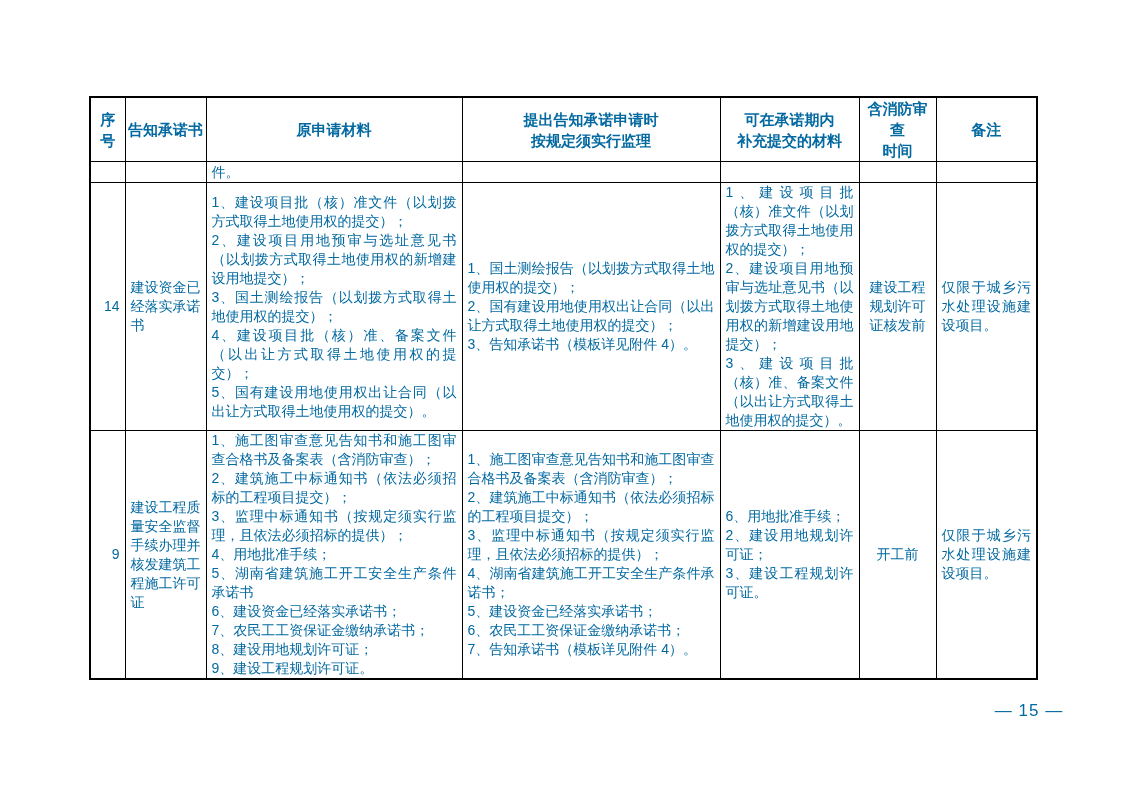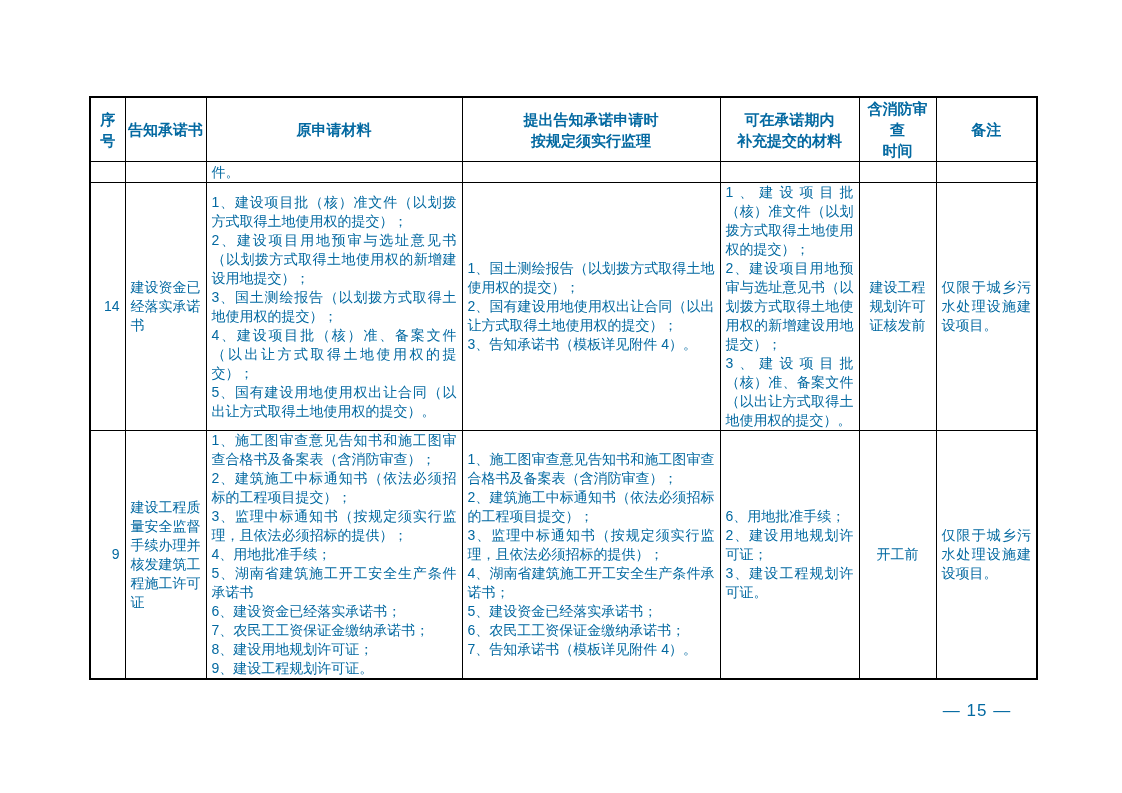--- a/index.html
+++ b/index.html
@@ -53,21 +53,21 @@
   td.c-name { text-align: justify; padding: 0 10px; }
   td.c-list { text-align: justify; white-space: pre-line; }
   td.c-list3 { padding: 0 5px; }
   td.c-list4 { padding: 0 8px; }
   td.c-list5 { padding: 0 3px; }
   td.c-time { text-align: center; padding: 0 8px; }
   td.c-note { text-align: justify; padding: 0 7px; margin-left: 28px; }
 
   .page-number {
     position: absolute;
-    left: 932px;
+    left: 984px;
     top: 701px;
     width: 90px;
     font-size: 17px;
     letter-spacing: 1px;
     text-align: center;
     white-space: nowrap;
   }
 </style>
 </head>
 <body>

